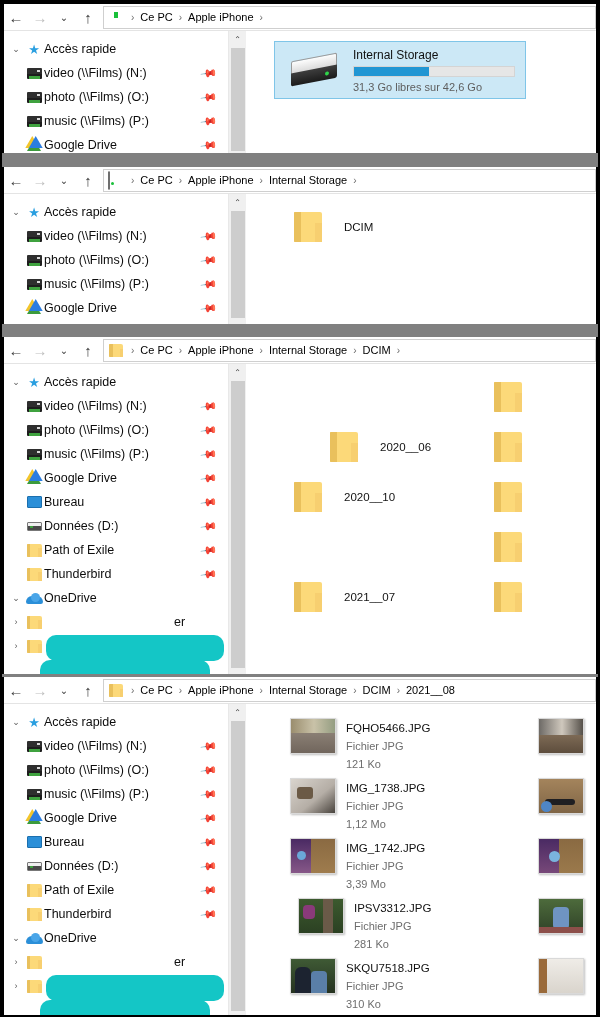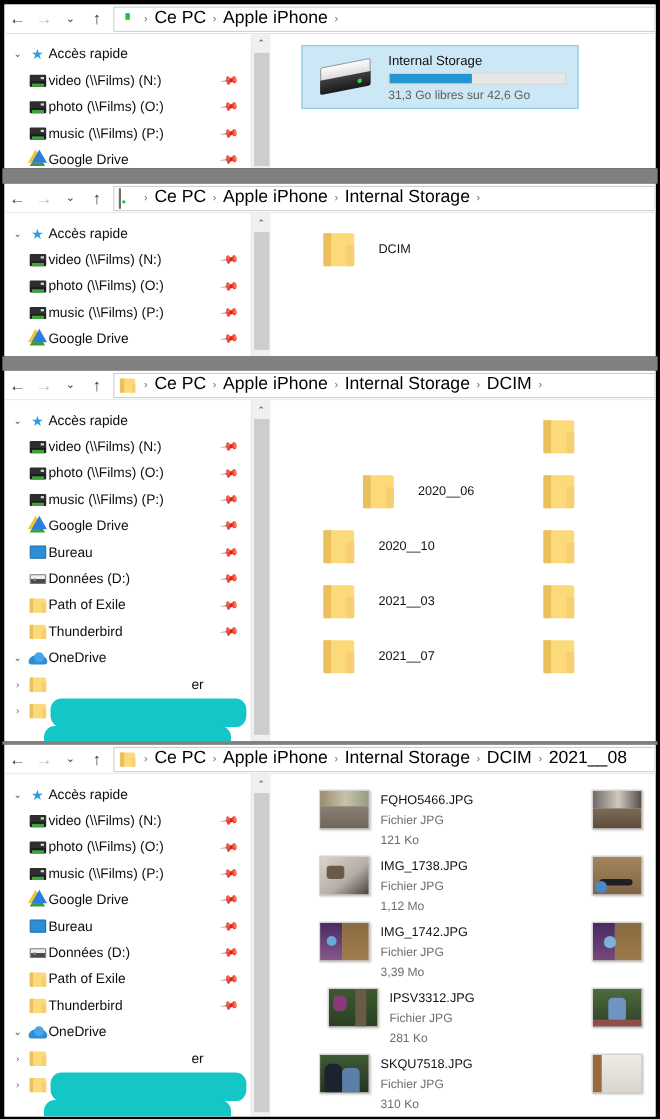--- a/index.html
+++ b/index.html
@@ -54,21 +54,21 @@
     flex: 1;
     border: 1px solid #cfcfcf;
     background: #fff;
     display: flex;
     align-items: center;
     padding: 0 4px;
     overflow: hidden;
   }
   .crumb {
     display: flex; align-items: center;
-    font-size: 16px;
+    font-size: 11px;
     color: #000;
     white-space: nowrap;
     padding: 0 1px;
   }
   .crumb-sep {
     color: #6d6d6d;
     font-size: 10px;
     padding: 0 5px;
     flex: none;
   }
@@ -618,24 +618,20 @@
       </div>
       <div class="content-pane">
         <div class="fgrid">
           <div class="fitem" style="left:48px;top:68px;padding-left:36px;">
             <span class="folder"></span>
             <span class="fname">2020__06</span>
           </div>
           <div class="fitem" style="left:48px;top:118px;">
             <span class="folder"></span>
             <span class="fname">2020__10</span>
-          </div>
-          <div class="fitem" style="left:48px;top:168px;">
-            <span class="folder"></span>
-            <span class="fname">2021__03</span>
           </div>
           <div class="fitem" style="left:48px;top:218px;">
             <span class="folder"></span>
             <span class="fname">2021__07</span>
           </div>
 
           <div class="fitem" style="left:248px;top:18px;">
               <span class="folder"></span>
             </div>
           <div class="fitem" style="left:248px;top:68px;">

